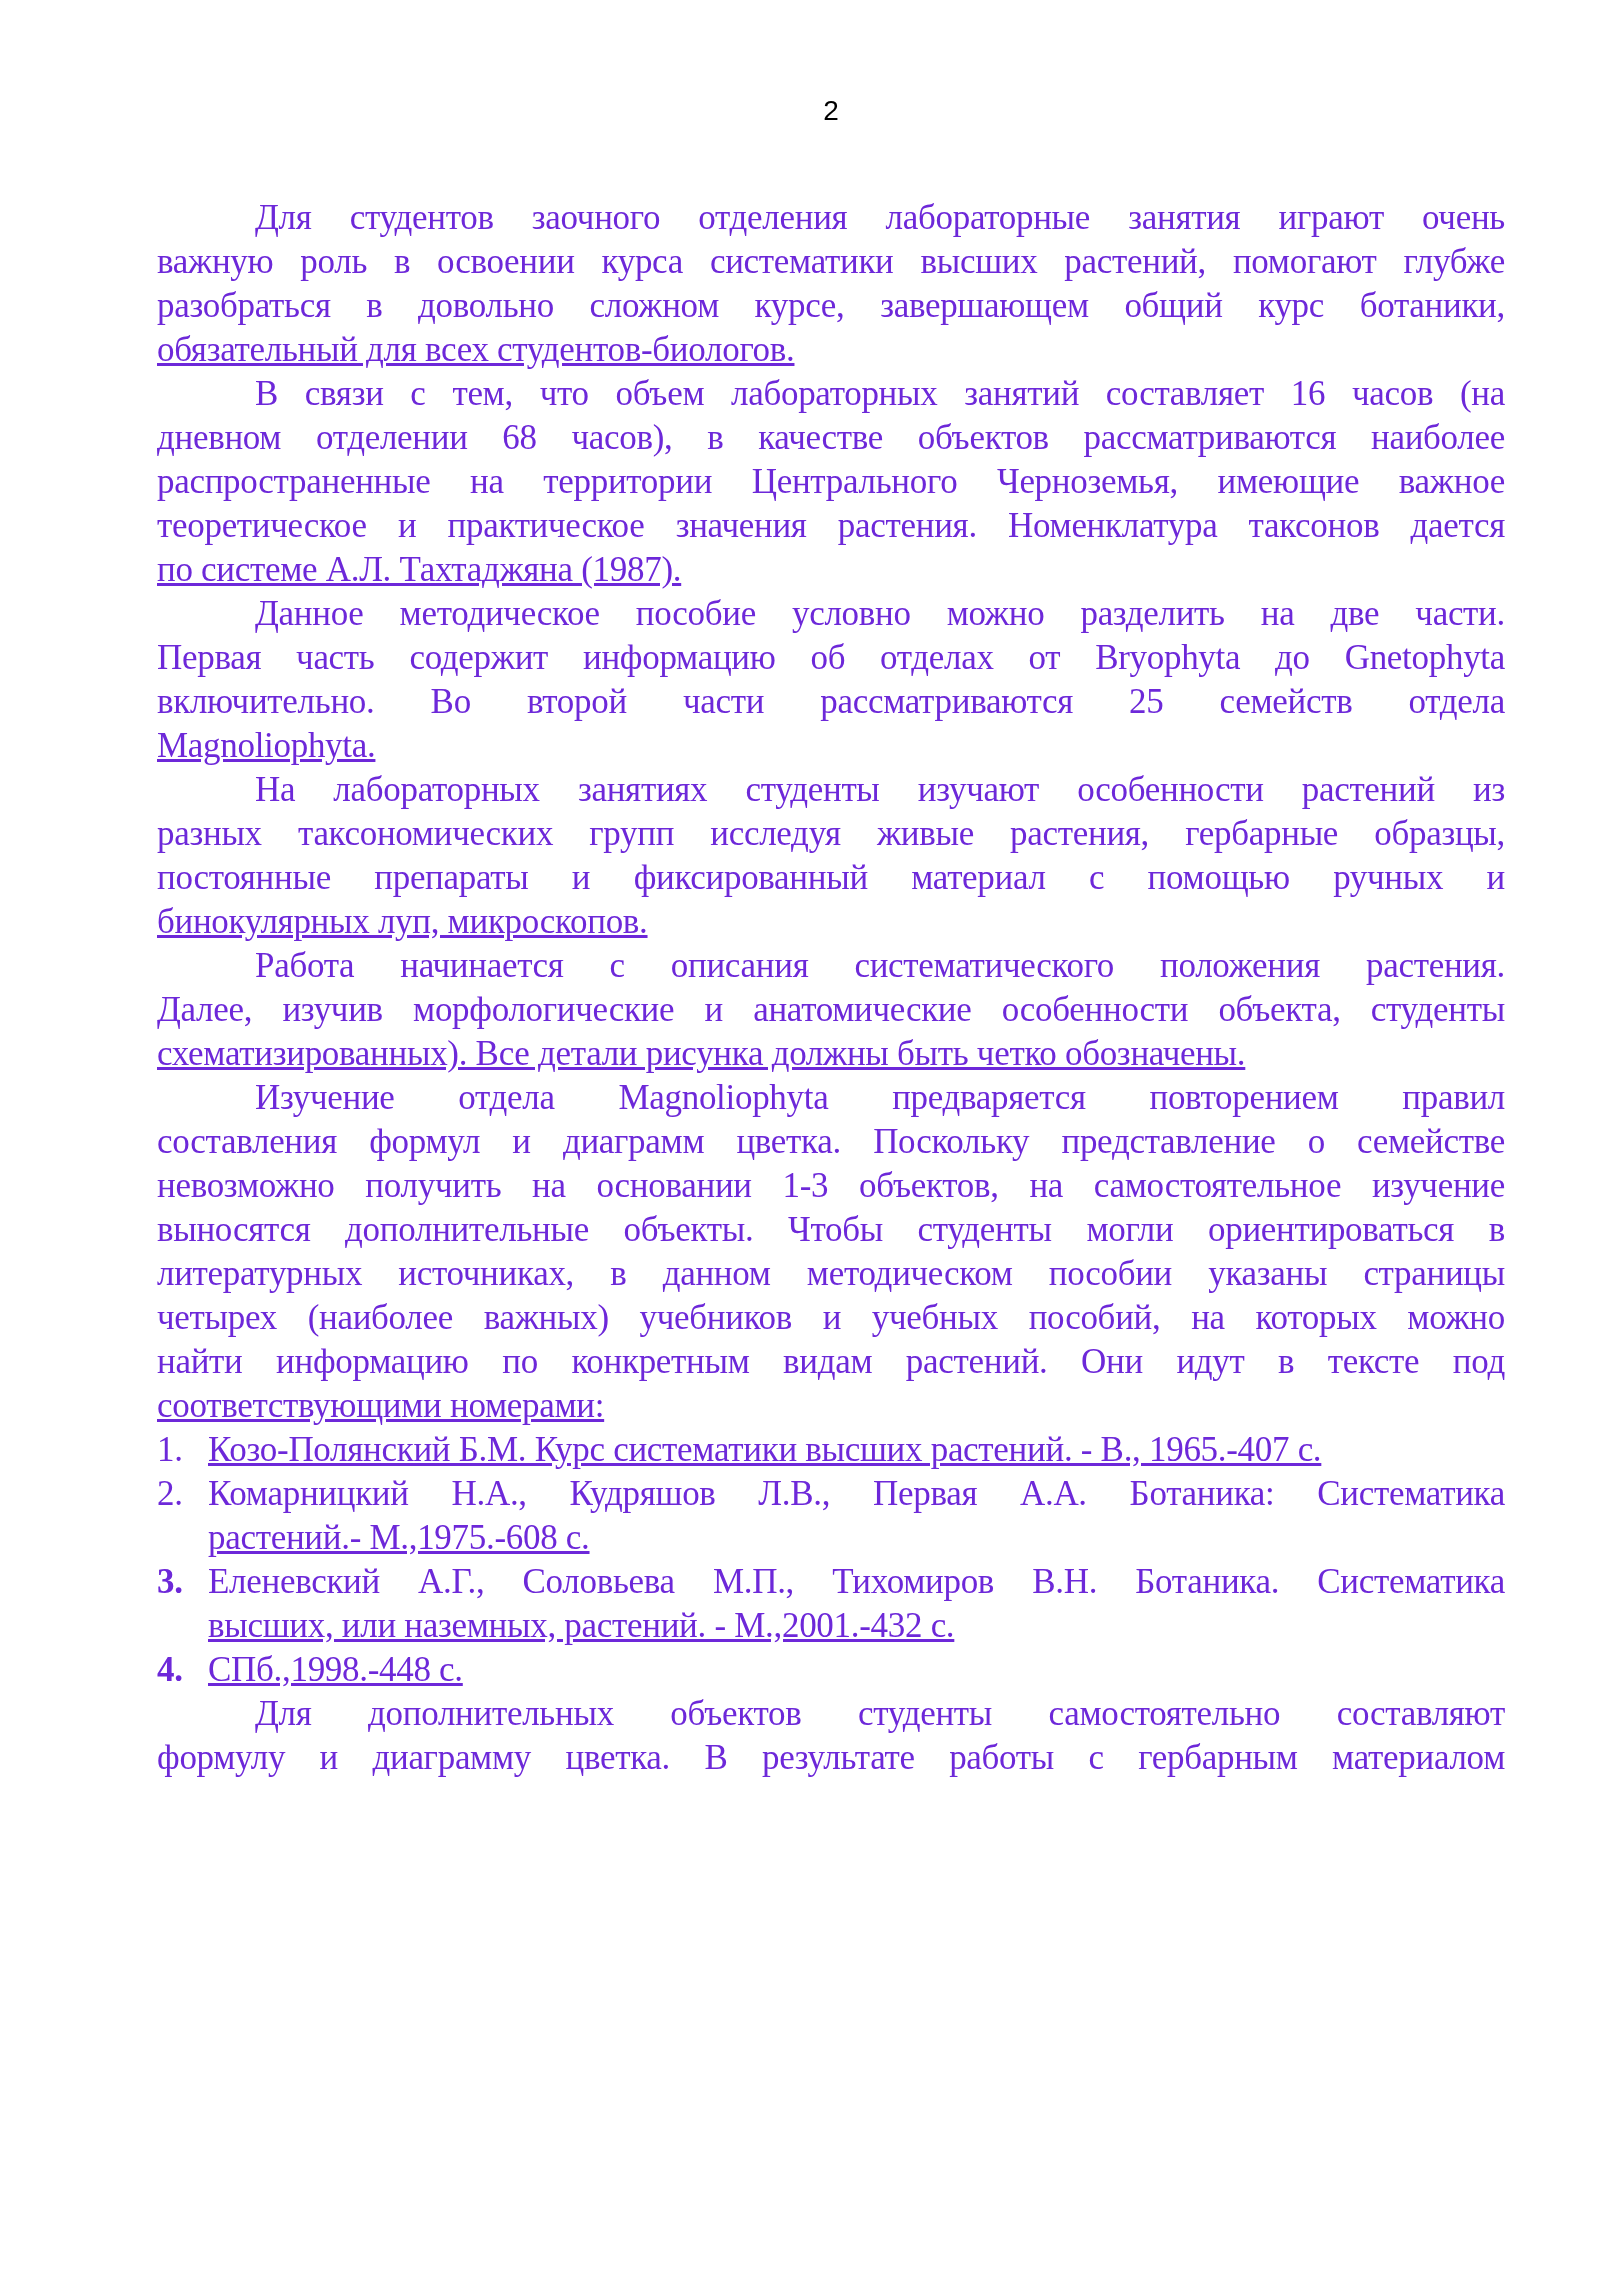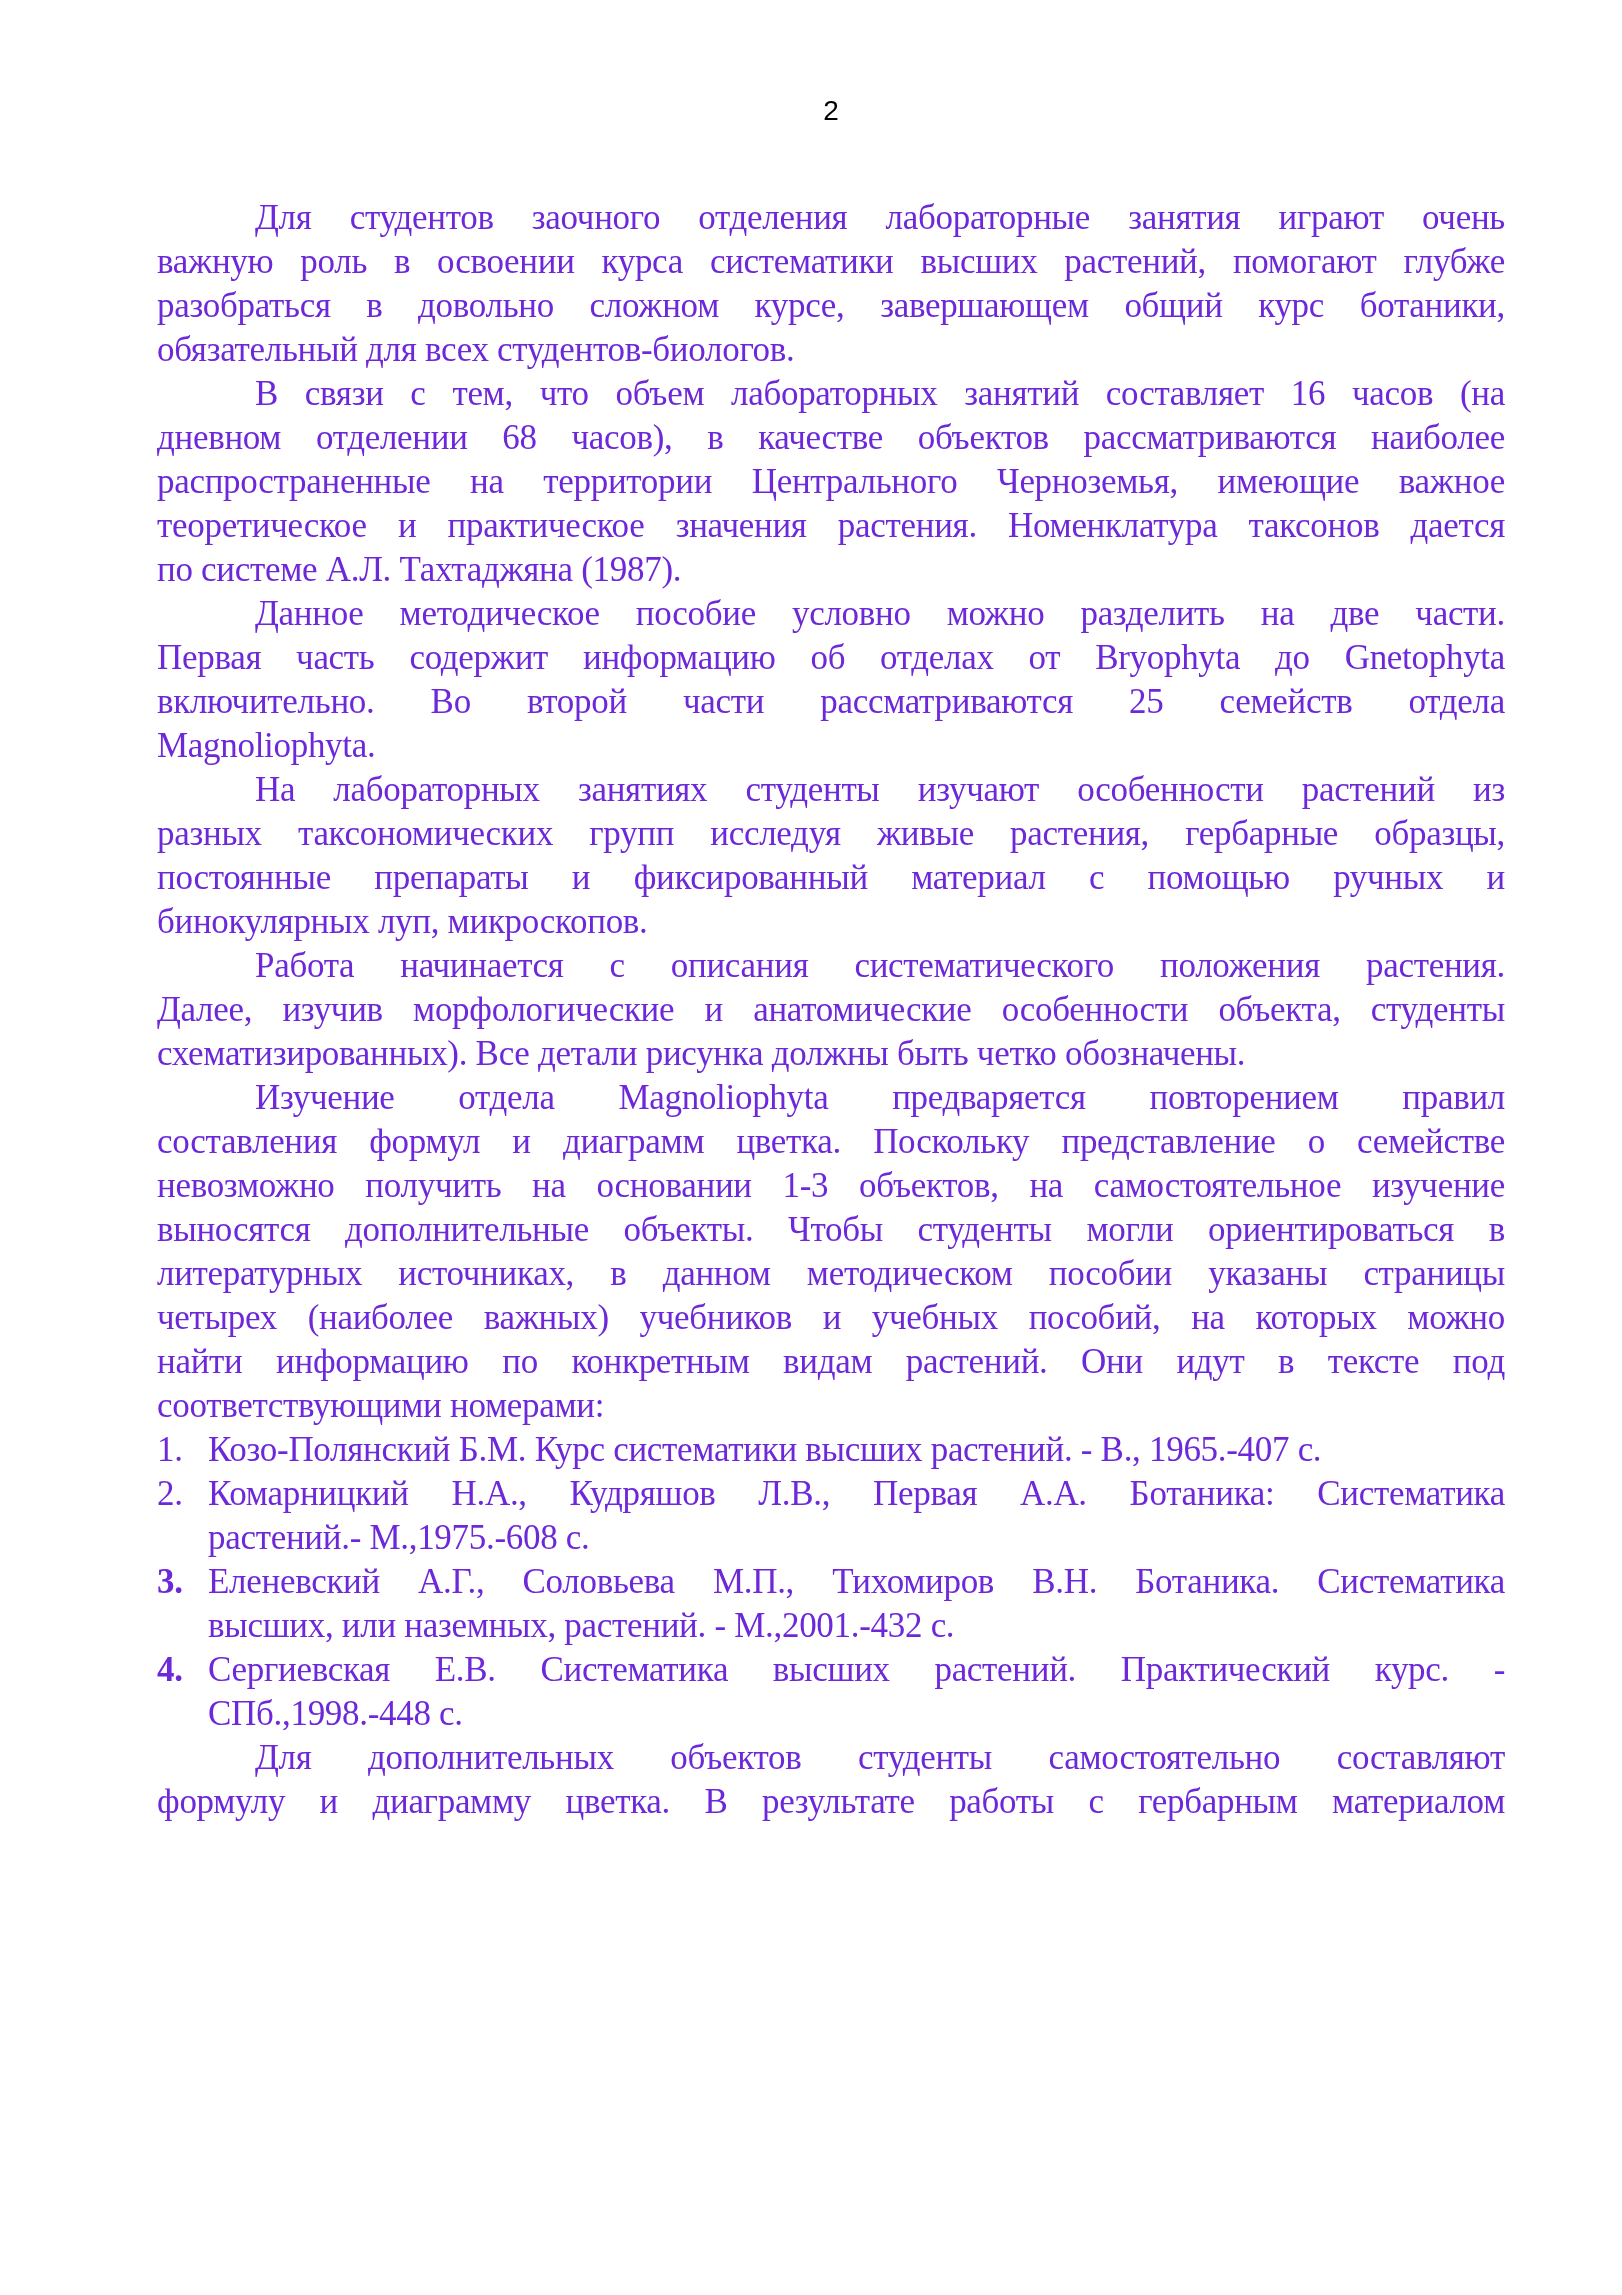--- a/index.html
+++ b/index.html
@@ -37,20 +37,21 @@
   .line {
     height: 44px;
     overflow: hidden;
     text-align: justify;
     text-align-last: justify;
     white-space: normal;
   }
   .line.last {
     text-align: left;
     text-align-last: left;
+    text-decoration: underline;
   }
   .paragraph .line.first {
     text-indent: 98px;
   }
   .list-item {
     position: relative;
     padding-left: 51px;
   }
   .list-item .num {
     position: absolute;
@@ -120,21 +121,20 @@
         <div class="line">Комарницкий Н.А., Кудряшов Л.В., Первая А.А. Ботаника: Систематика</div>
         <div class="line last">растений.- М.,1975.-608 с.</div>
       </div>
       <div class="list-item bold-num">
         <span class="num">3.</span>
         <div class="line">Еленевский А.Г., Соловьева М.П., Тихомиров В.Н. Ботаника. Систематика</div>
         <div class="line last">высших, или наземных, растений. - М.,2001.-432 с.</div>
       </div>
       <div class="list-item bold-num">
         <span class="num">4.</span>
-        <div class="line">Сергиевская Е.В. Систематика высших растений. Практический курс. -</div>
         <div class="line last">СПб.,1998.-448 с.</div>
       </div>
       <div class="paragraph">
         <div class="line first">Для дополнительных объектов студенты самостоятельно составляют</div>
         <div class="line">формулу и диаграмму цветка. В результате работы с гербарным материалом</div>
       </div>
     </div>
 </div>
 
 

